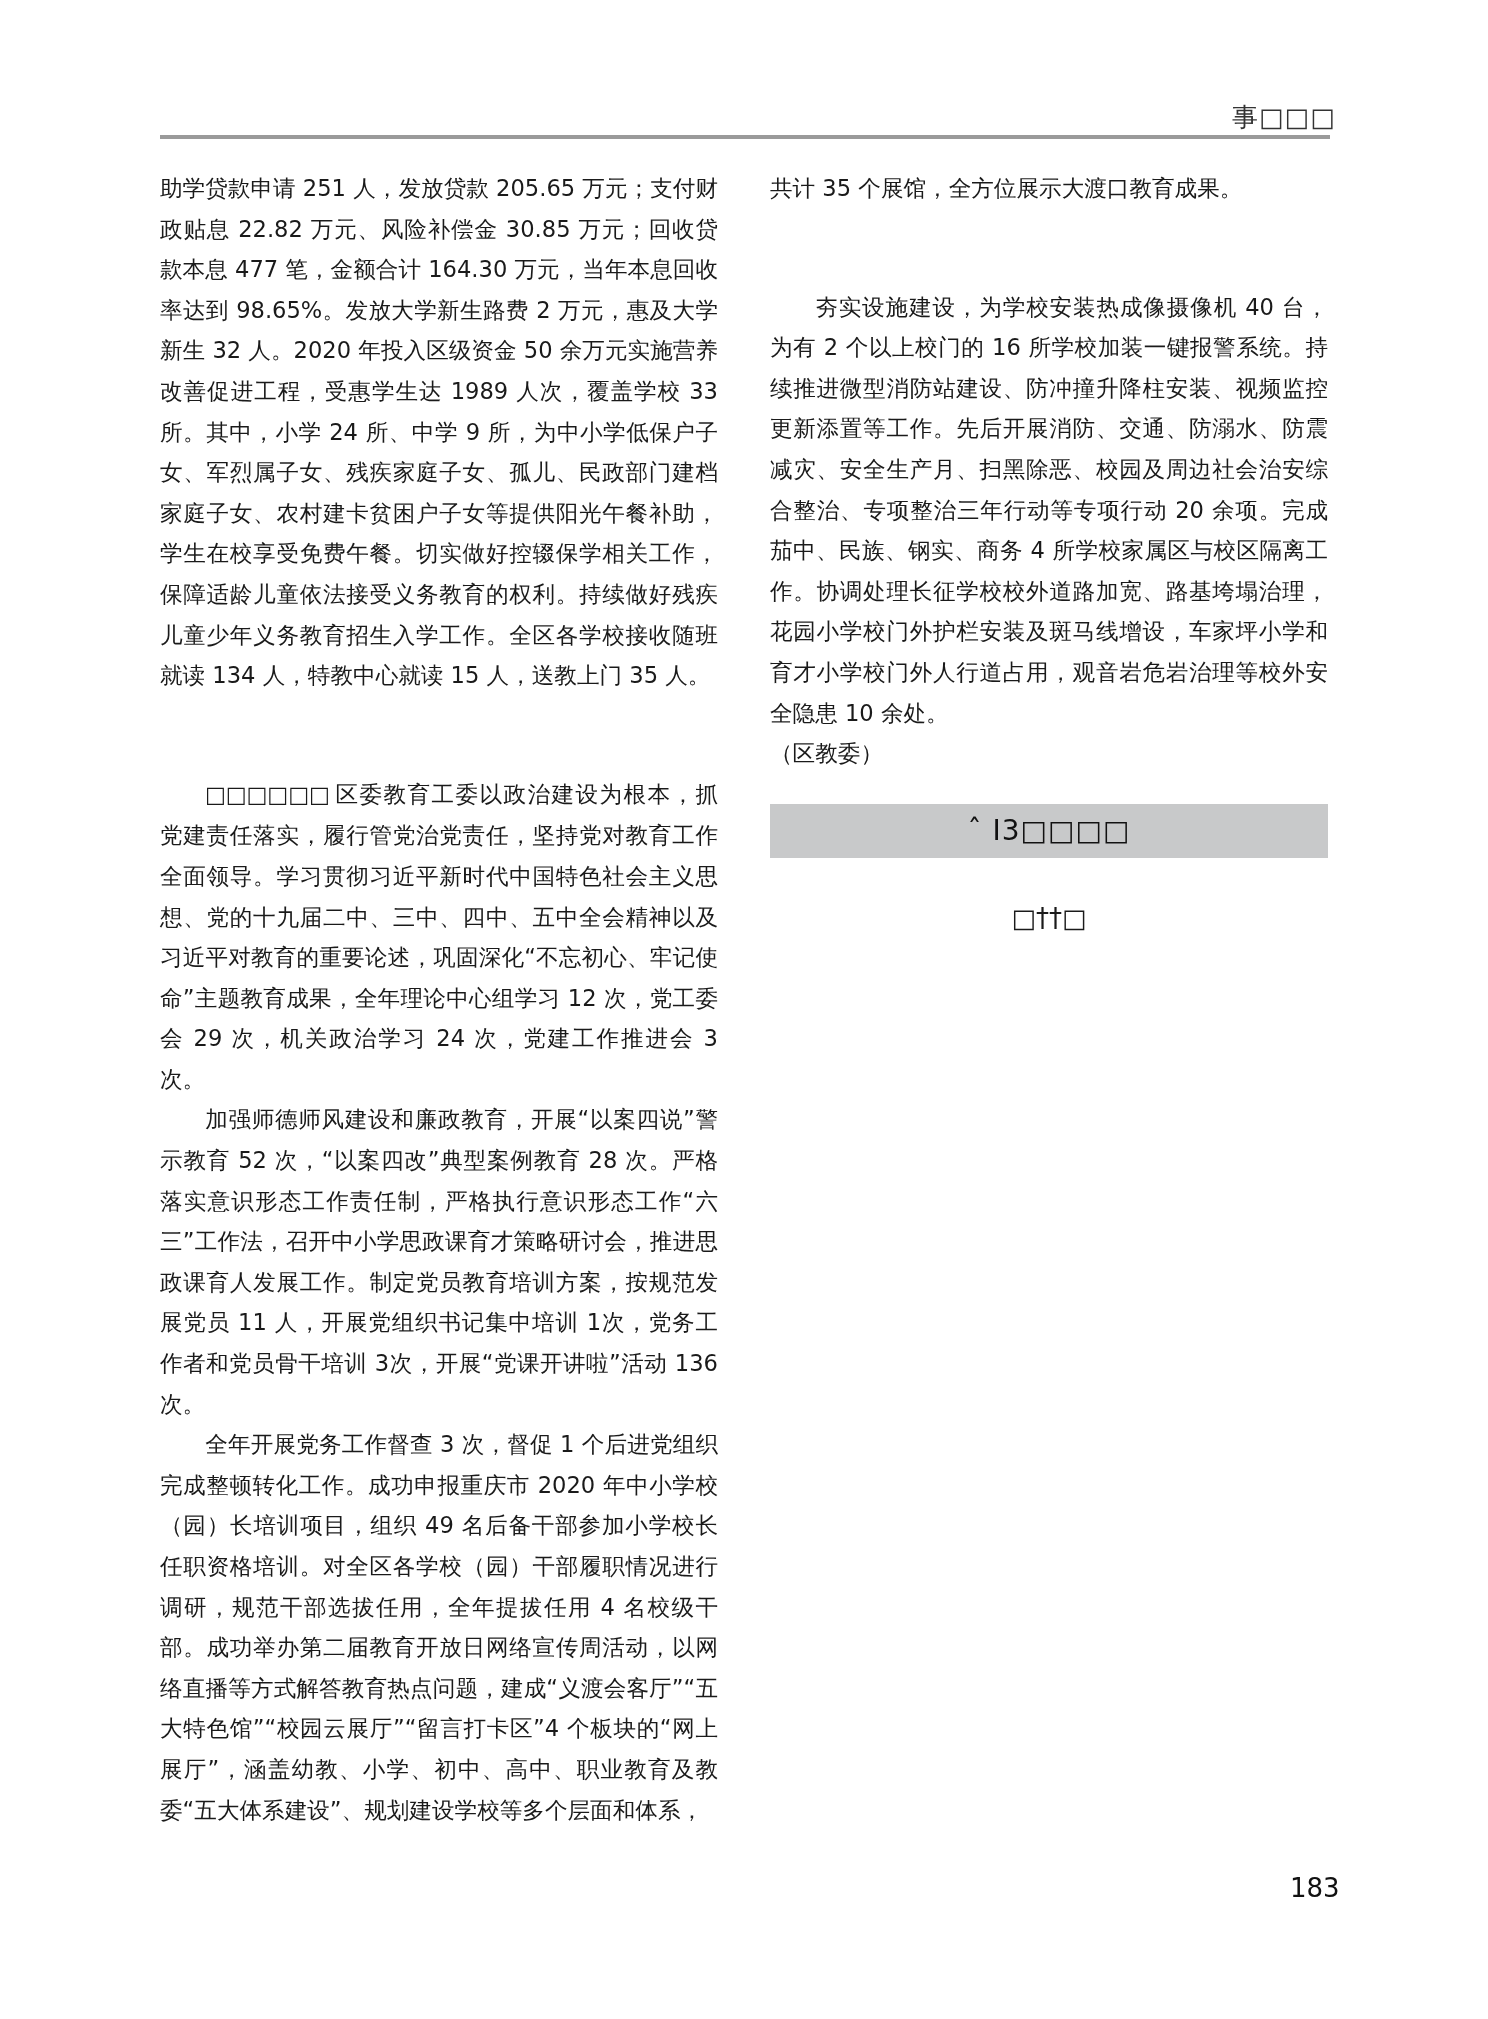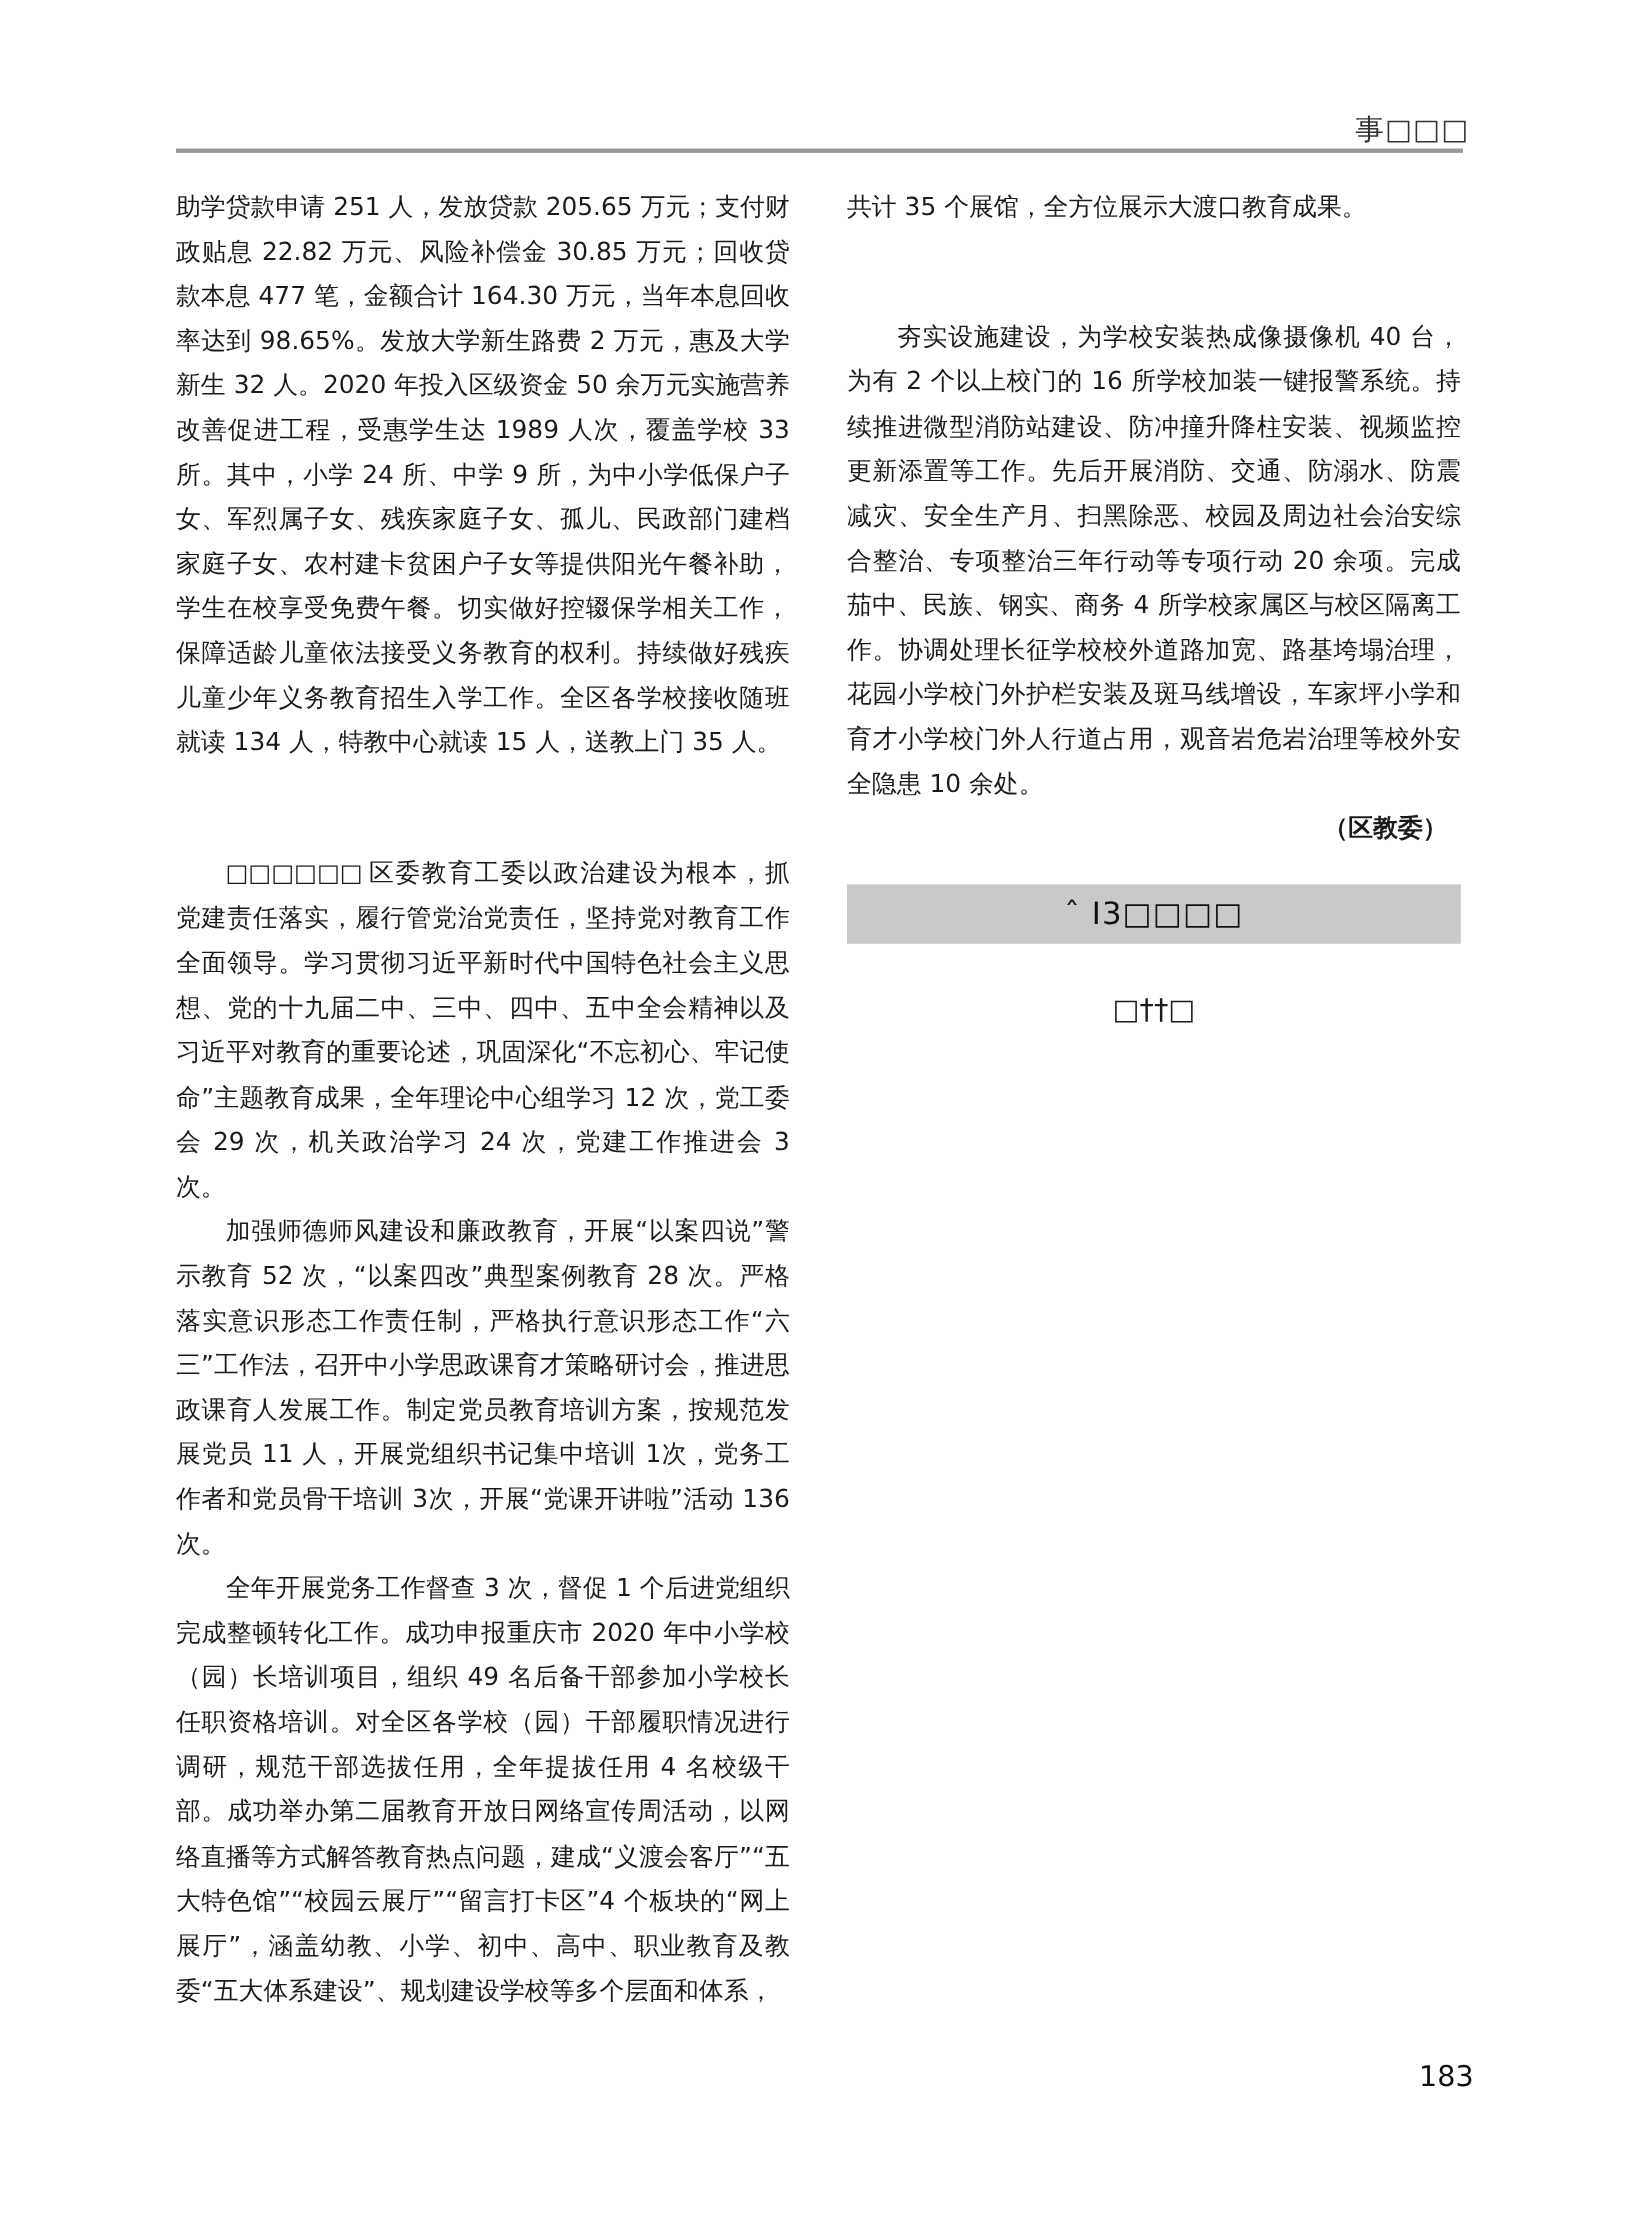--- a/index.html
+++ b/index.html
@@ -21,21 +21,21 @@
     font-size: 22.6px; line-height: 40.6px; text-align: justify;
   }
   .col.left { left: 160px; }
   .col.right { left: 770px; }
   .col p { margin: 0; }
   .indent { text-indent: 2em; }
   .gap { height: 40px; }
   .gap-sm { height: 38px; }
   .lead { display: inline-block; width: 174px; text-indent: 0; }
   .lead-inner { padding-left: 45px; font-size: 22px; }
-  .source { text-align: right; padding-right: 12px; font-weight: bold; }
+  .source { padding-right: 12px; }
   .banner {
     margin-top: 30px; height: 54px; background: #c8c9ca;
     text-align: center; font-size: 28px; line-height: 54px;
     letter-spacing: 1px; color: #111;
   }
   .subhead {
     text-align: center; font-size: 26px; margin-top: 40px; margin-bottom: 38px; line-height: 40px;
   }
   .page-number {
     position: absolute; left: 1290px; top: 1873px; font-size: 26px; color: #111;

